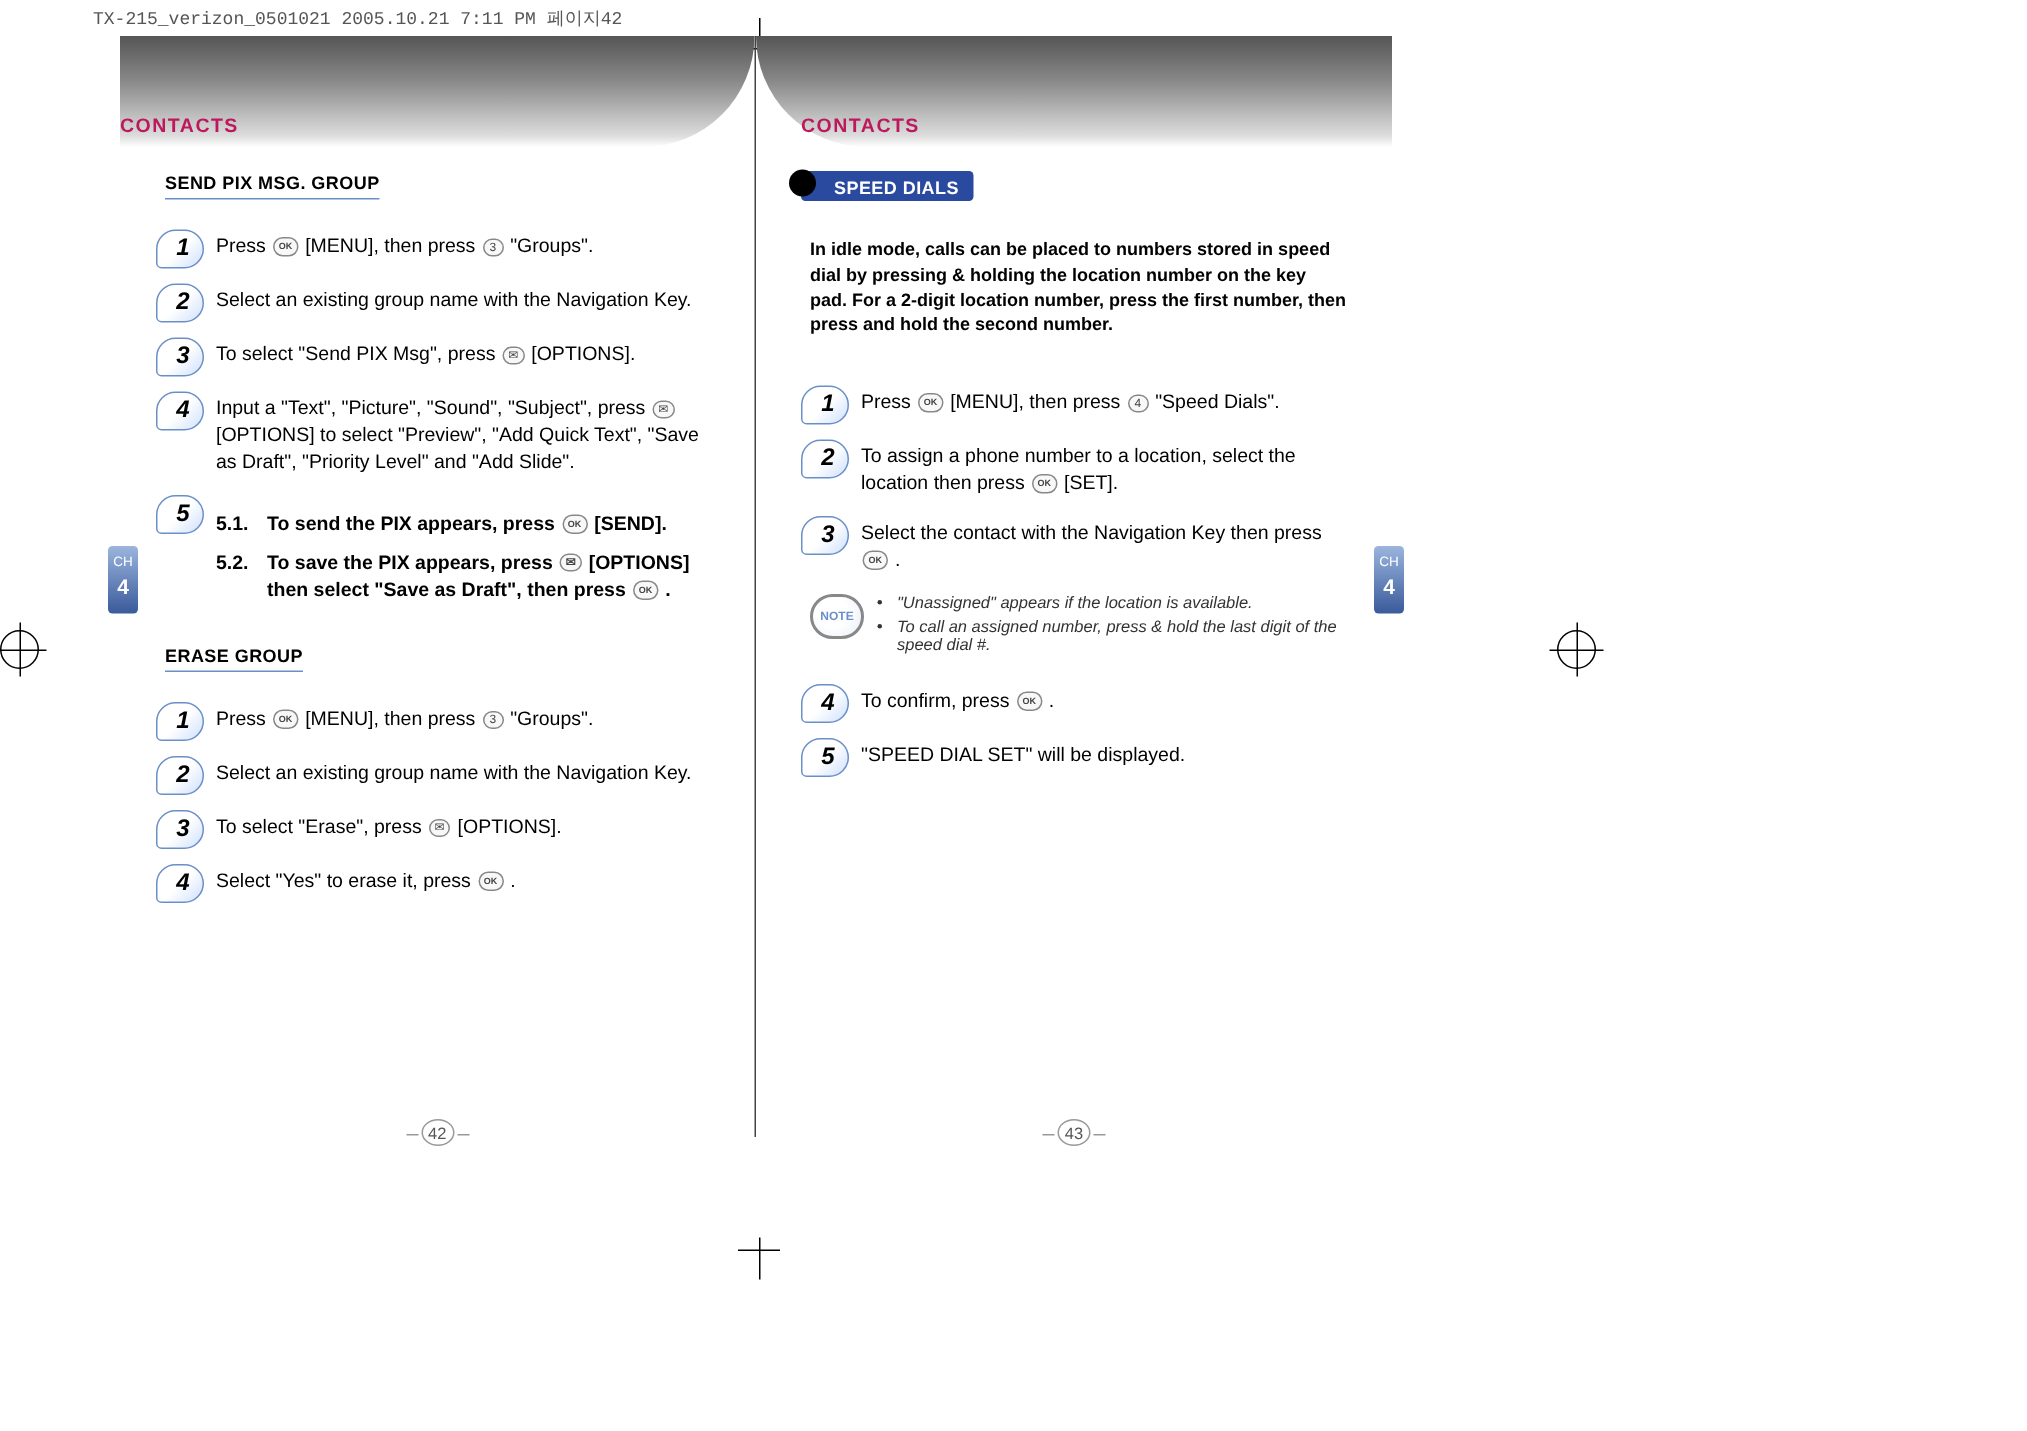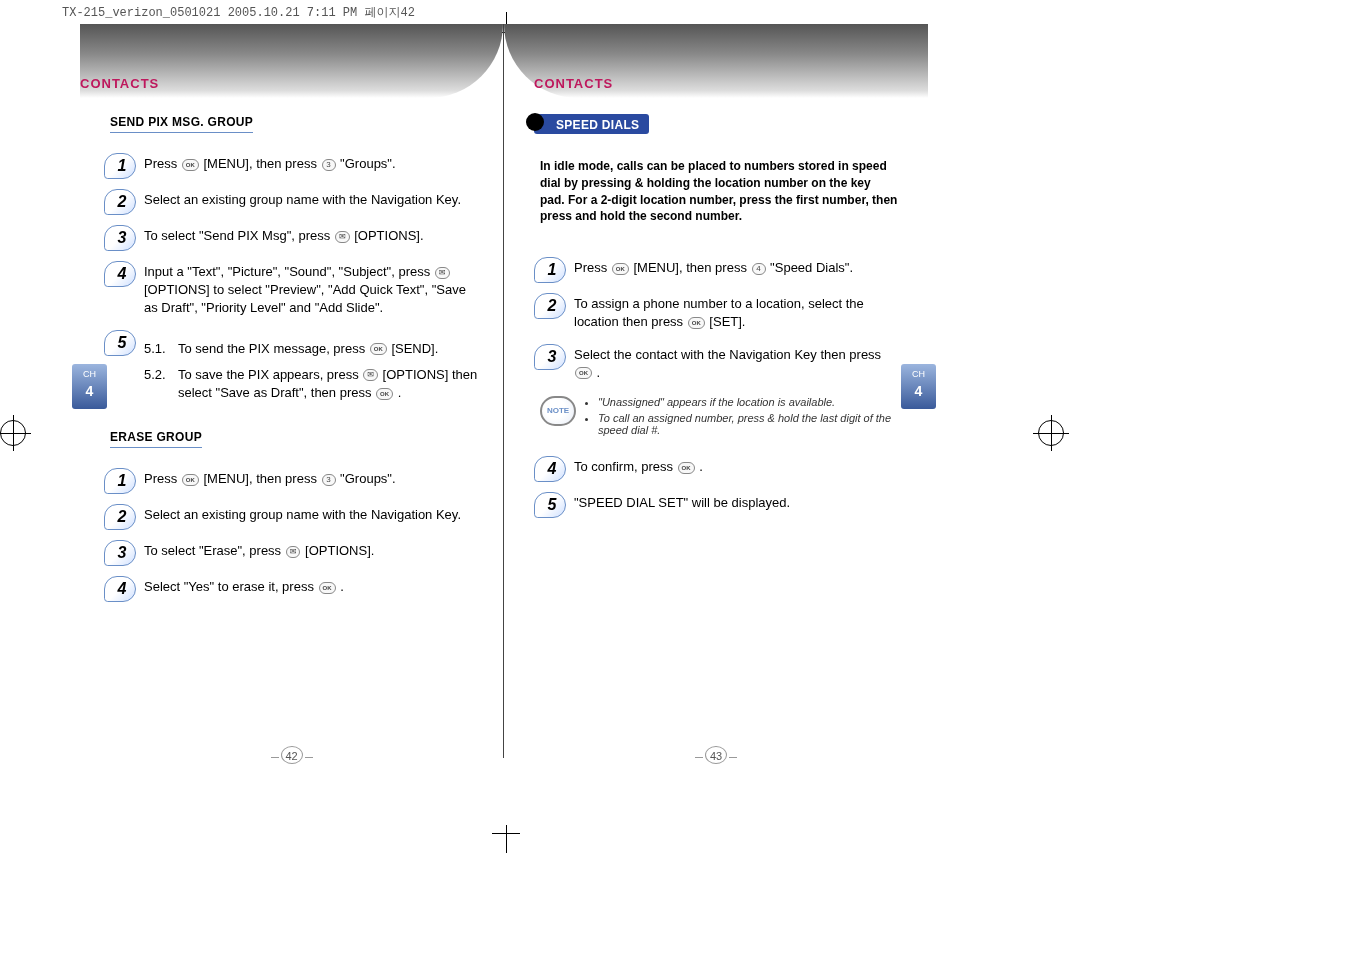--- a/index.html
+++ b/index.html
@@ -123,21 +123,21 @@
     content: "";
     position: absolute;
     left: -6px; top: -2px;
     width: 30px; height: 24px;
     border: 1.5px solid #6a8fc7;
     border-radius: 14px 14px 14px 4px;
     z-index: -1;
     background: linear-gradient(135deg, #fff 50%, #cfe0ff 100%);
   }
   .step-text { flex: 1; font-size: 13px; }
-  .substep { margin-top: 8px; margin-left: 0; display:flex; gap:6px; }
+  .substep { margin-top: 8px; margin-left: 0; display:flex; gap:6px;font-weight:bold; }
   .substep .sub-num { flex: 0 0 28px; }
   .substep .sub-body { flex:1; }
 
   .key-icon {
     display: inline-block;
     font-size: 8px;
     border: 1px solid #888;
     border-radius: 8px;
     padding: 0 3px;
     vertical-align: middle;
@@ -174,21 +174,21 @@
   .note-list {
     flex: 1;
     font-style: italic;
     font-size: 11px;
     color: #333;
   }
   .note-list li { list-style: disc; margin-left: 12px; margin-bottom: 4px; }
 
   .ch-tab {
     position: absolute;
-    width: 35px;
+    width: 20px;
     padding: 6px 2px 10px;
     background: linear-gradient(to bottom, #9bb5de, #3a5a9a);
     color: #fff;
     font-size: 9px;
     text-align: center;
     line-height: 1.1;
     border-radius: 3px;
   }
   .ch-tab .ch-num { font-size: 14px; font-weight: bold; margin-top: 4px; display:block;}
   .pagebox.left .ch-tab { left: -8px; top: 340px; }
@@ -263,21 +263,21 @@
       <div class="step-text">
         <span>Input a "Text", "Picture", "Sound", "Subject", press </span><span class="key-icon camera"></span><span> [OPTIONS] to select "Preview", "Add Quick Text", "Save as Draft", "Priority Level" and "Add Slide".</span>
       </div>
     </div>
 
     <div class="step">
       <div class="step-num">5</div>
       <div class="step-text">
         <div class="substep">
           <span class="sub-num">5.1.</span>
-          <span class="sub-body"><span>To send the PIX message, press </span><span class="key-icon ok"></span><span> [SEND].</span></span>
+          <span class="sub-body"><span>To send the PIX appears, press </span><span class="key-icon ok"></span><span> [SEND].</span></span>
         </div>
         <div class="substep">
           <span class="sub-num">5.2.</span>
           <span class="sub-body"><span>To save the PIX appears, press </span><span class="key-icon camera"></span><span> [OPTIONS] then select "Save as Draft", then press </span><span class="key-icon ok"></span><span> .</span></span>
         </div>
       </div>
     </div>
 
     
     <div class="subhead" style="margin-top:14px;">ERASE GROUP</div>

